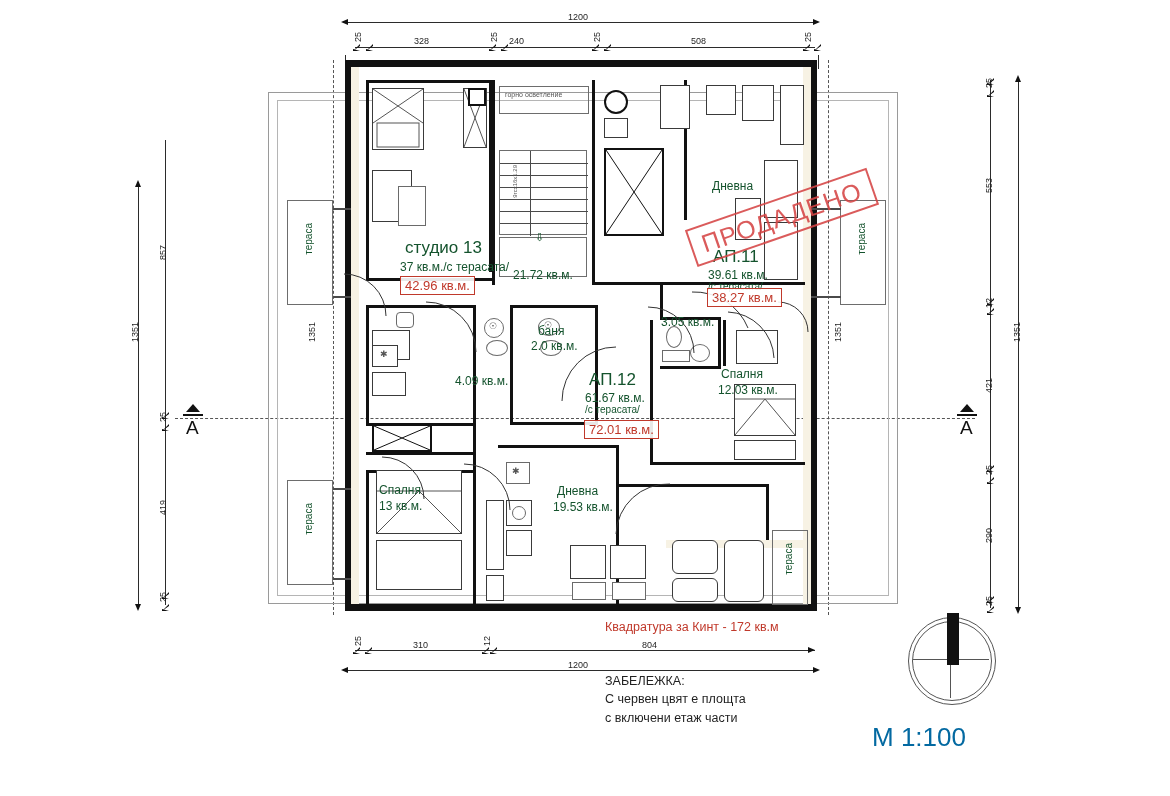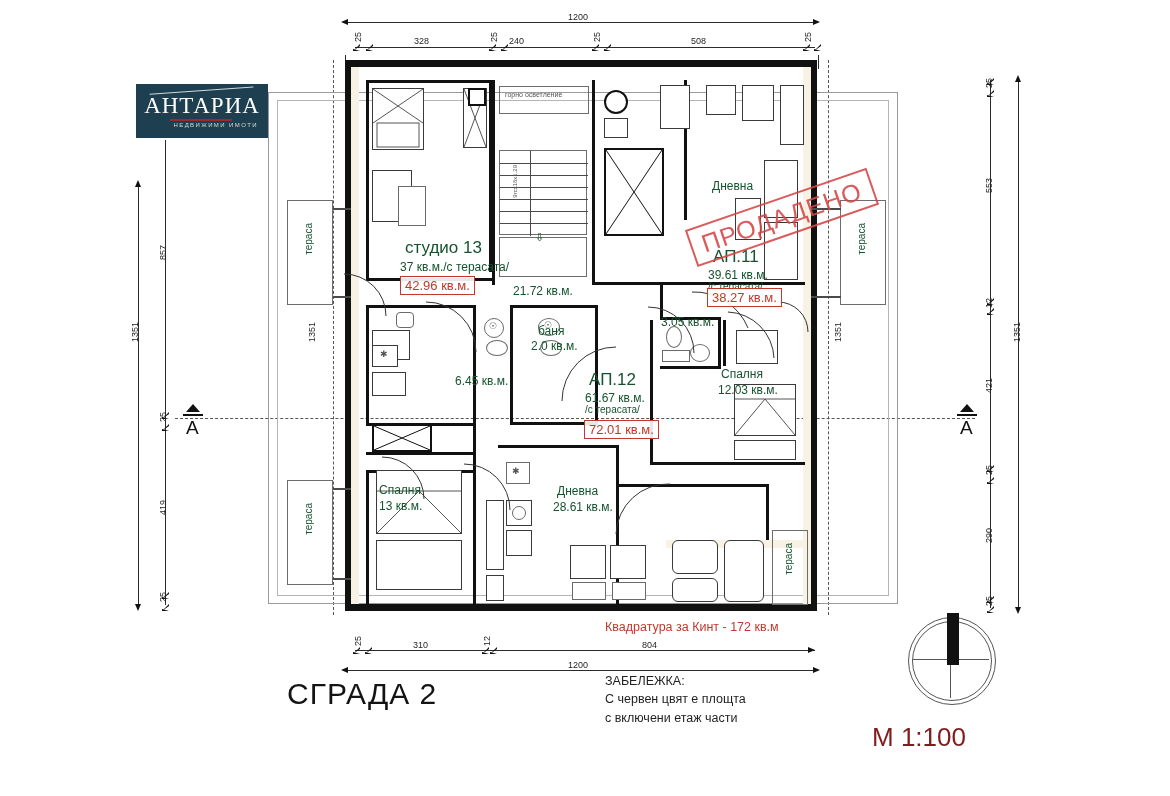--- a/index.html
+++ b/index.html
@@ -52,44 +52,38 @@
   .dash-v{border-left:1px dashed #555;}
 
   
   .stamp{border:2px solid #d64545;color:#d64545;font-size:25px;letter-spacing:1px;
          padding:3px 10px;transform:rotate(-19deg);white-space:nowrap;
          font-family:"Liberation Sans","DejaVu Sans",sans-serif;opacity:.88;}
 
   
   .title1{font-size:30px;letter-spacing:1px;color:#141414;white-space:nowrap;}
   .title2{font-size:29px;color:#141414;white-space:nowrap;}
-  .scale{font-size:26px;color:#7f1d1d;white-space:nowrap;}
+  .scale{font-size:26px;color:#0369a1;white-space:nowrap;}
   .note{font-size:12.5px;color:#1f1f1f;line-height:1.55;white-space:nowrap;}
 
   
   .secA{font-size:19px;line-height:1;color:#111;}
   .secTri{width:0;height:0;border-left:7px solid transparent;border-right:7px solid transparent;border-bottom:8px solid #111;}
   .secBar{width:20px;height:2px;background:#111;}
 
   
   .compass{width:86px;height:86px;border:1px solid #555;border-radius:50%;}
   .compass-in{position:absolute;left:4px;top:4px;width:78px;height:78px;border:1px solid #555;border-radius:50%;}
   .needle{position:absolute;left:39px;top:-4px;width:12px;height:52px;background:#111;}
 </style>
 </head>
 <body>
 
 <div class="stage">
 
-  <div class="abs logo">
-    <div class="lg-swoosh"></div>
-    <div class="lg-main">АНТАРИА</div>
-    <div class="lg-rule"></div>
-    <div class="lg-sub">НЕДВИЖИМИ ИМОТИ</div>
-  </div>
 
   <div class="abs dimline" style="left:345px;top:22px;width:470px;height:1px;"></div>
   <div class="abs arrowL" style="left:341px;top:19px;"></div>
   <div class="abs arrowR" style="left:813px;top:19px;"></div>
   <div class="abs dimtxt" style="left:568px;top:12px;">1200</div>
 
   <div class="abs dimline" style="left:355px;top:47px;width:460px;height:1px;"></div>
   <div class="abs tick" style="left:353px;top:44px;"></div>
   <div class="abs tick" style="left:366px;top:44px;"></div>
   <div class="abs tick" style="left:489px;top:44px;"></div>
@@ -381,48 +375,47 @@
   <svg class="abs" style="left:612px;top:482px;width:62px;height:56px;">
     <path d="M4 52 A52 52 0 0 1 58 2" fill="none" stroke="#333" stroke-width="1"></path>
   </svg>
   <svg class="abs" style="left:776px;top:300px;width:34px;height:34px;">
     <path d="M2 2 A30 30 0 0 1 32 32" fill="none" stroke="#333" stroke-width="1"></path>
   </svg>
 
   <div class="abs lbl big" style="left:405px;top:238px;">студио  13</div>
   <div class="abs lbl" style="left:400px;top:261px;">37 кв.м./с терасата/</div>
   <div class="abs redbox" style="left:400px;top:276px;">42.96 кв.м.</div>
-  <div class="abs lbl" style="left:513px;top:285px;text-align:center;">21.72 кв.м.</div>
+  <div class="abs lbl" style="left:513px;top:269px;text-align:center;">21.72 кв.м.</div>
 
   <div class="abs lbl big" style="left:713px;top:247px;">АП.11</div>
   <div class="abs lbl" style="left:708px;top:269px;">39.61 кв.м.</div>
   <div class="abs lbl sm" style="left:708px;top:281px;">/с терасата/</div>
   <div class="abs redbox" style="left:707px;top:288px;">38.27 кв.м.</div>
   <div class="abs lbl" style="left:712px;top:180px;">Дневна</div>
   <div class="abs lbl" style="left:661px;top:316px;">3.05 кв.м.</div>
   <div class="abs lbl" style="left:721px;top:368px;">Спалня</div>
   <div class="abs lbl" style="left:718px;top:384px;">12.03 кв.м.</div>
 
   <div class="abs lbl big" style="left:589px;top:370px;">АП.12</div>
   <div class="abs lbl" style="left:585px;top:392px;">61.67 кв.м.</div>
   <div class="abs lbl sm" style="left:585px;top:404px;">/с терасата/</div>
   <div class="abs redbox" style="left:584px;top:420px;">72.01 кв.м.</div>
   <div class="abs lbl" style="left:538px;top:325px;">баня</div>
   <div class="abs lbl" style="left:531px;top:340px;">2.0 кв.м.</div>
-  <div class="abs lbl" style="left:455px;top:375px;">6.45 кв.м.</div>
+  <div class="abs lbl" style="left:455px;top:375px;">4.09 кв.м.</div>
   <div class="abs lbl" style="left:379px;top:484px;">Спалня</div>
   <div class="abs lbl" style="left:379px;top:500px;">13 кв.м.</div>
   <div class="abs lbl" style="left:557px;top:485px;">Дневна</div>
-  <div class="abs lbl" style="left:553px;top:501px;">28.61 кв.м.</div>
+  <div class="abs lbl" style="left:553px;top:501px;">19.53 кв.м.</div>
 
   <div class="abs stamp" style="left:686px;top:198px;">ПРОДАДЕНО</div>
 
   <div class="abs lbl red" style="left:605px;top:620px;font-size:12.5px;">Квадратура за Кинт - 172 кв.м</div>
 
-  <div class="abs title1" style="left:287px;top:677px;">СГРАДА  2</div>
   <div class="abs scale" style="left:872px;top:722px;">М 1:100</div>
 
   <div class="abs note" style="left:605px;top:672px;">ЗАБЕЛЕЖКА:</div>
   <div class="abs note" style="left:605px;top:690px;">С червен цвят е площта</div>
   <div class="abs note" style="left:605px;top:709px;">с включени етаж части</div>
 
   <div class="abs" style="left:908px;top:617px;width:86px;height:86px;">
     <div class="compass"></div>
     <div class="compass-in"></div>
     <div class="abs" style="left:5px;top:42px;width:76px;height:1px;background:#555;"></div>

